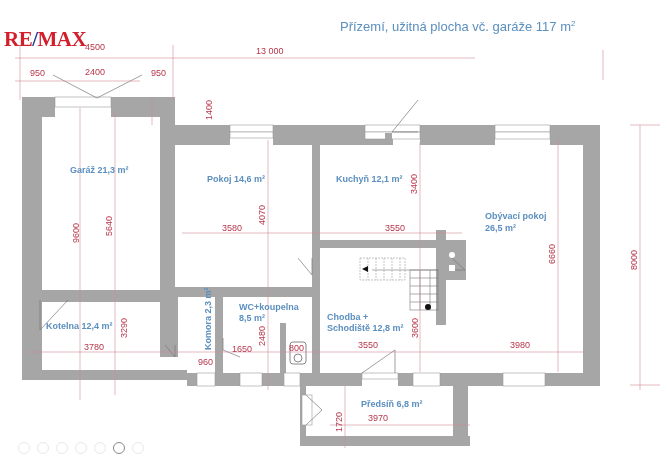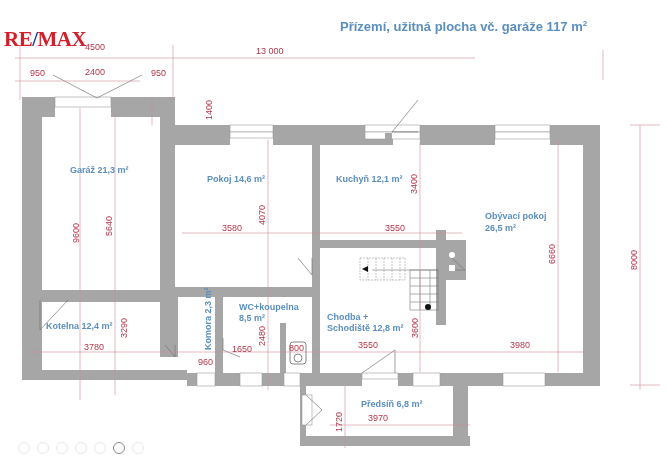--- a/index.html
+++ b/index.html
@@ -1,21 +1,21 @@
 <!DOCTYPE html>
 <html><head>
 <meta charset="utf-8">
 <style>
   html, body { margin: 0; padding: 0; background: #ffffff; }
   body { width: 667px; height: 468px; position: relative; overflow: hidden; font-family: "Liberation Sans", sans-serif; }
   .logo { position: absolute; left: 4px; top: 27px; font-family: Liberation Serif, serif; font-weight: bold; font-size: 21px; letter-spacing: -0.5px; }
   .logo .re { color: #d21f2b; }
   .logo .slash { color: #1f3c8c; }
   .logo .max { color: #d21f2b; }
-  .title { position: absolute; left: 340px; top: 19px; color: #5b8fbf; font-weight: bold; font-size: 13px; white-space: nowrap; }
+  .title { position: absolute; left: 340px; top: 19px; color: #5b8fbf; font-weight: normal; font-size: 13px; white-space: nowrap; }
   .title sup { font-size: 8px; }
   svg.plan { position: absolute; left: 0; top: 0; }
   .dim { font-family: "Liberation Sans", sans-serif; font-size: 9px; fill: #b7364a; }
   .room { font-family: "Liberation Sans", sans-serif; font-size: 9px; fill: #5b8fbf; font-weight: bold; }
   .toolbar { position: absolute; left: 18px; top: 442px; display: flex; gap: 7px; }
   .tb-btn { width: 12px; height: 12px; border: 1px solid #e8e8e8; border-radius: 50%; background: #fff; box-sizing: border-box; }
   .tb-btn.active { border-color: #888; }
 </style>
 </head>
 <body>

